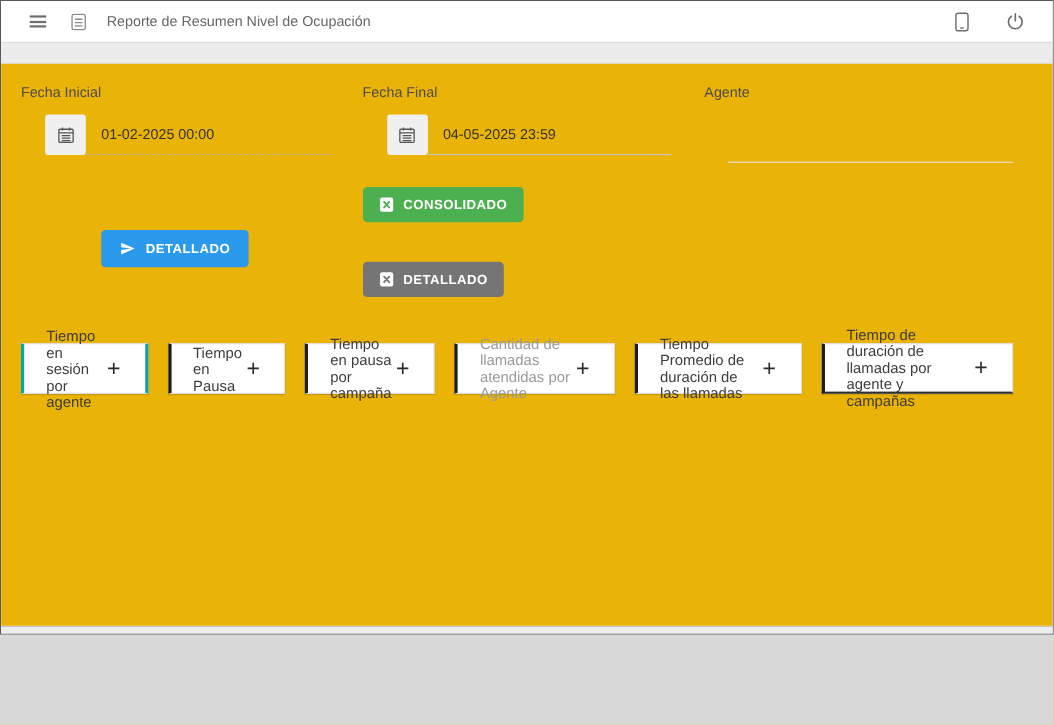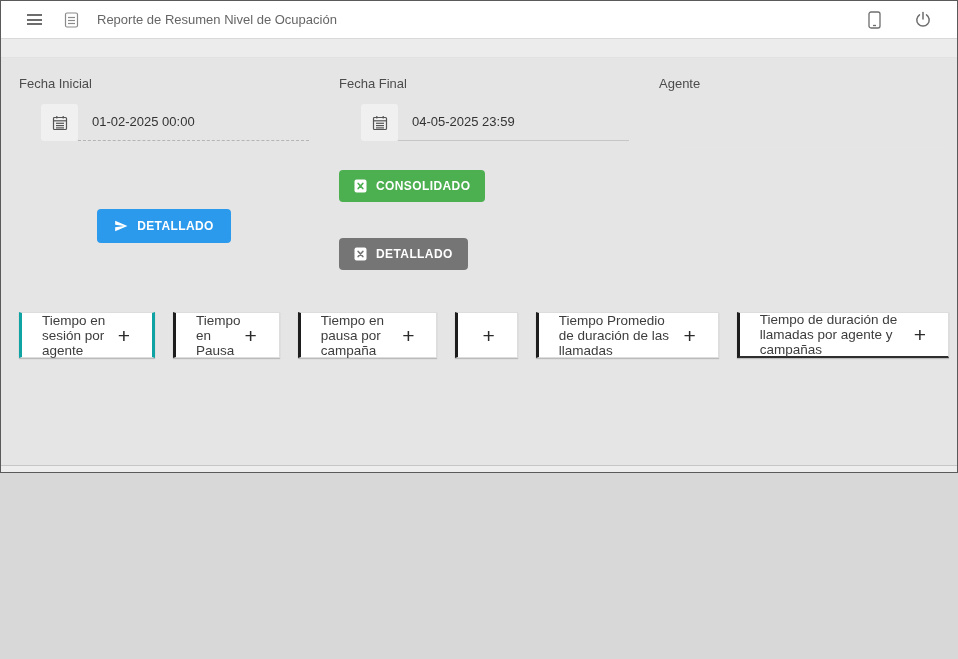--- a/index.html
+++ b/index.html
@@ -1,37 +1,37 @@
 <!DOCTYPE html>
 <html><head>
 <meta charset="utf-8">
 <style>
   * { margin: 0; padding: 0; box-sizing: border-box; }
   html, body { background: #d8d8d8; font-family: "Liberation Sans", sans-serif; }
   .window {
-    width: 958px; height: 473px; background: #fff;
+    width: 958px; height: 577px; background: #fff;
     border: 1px solid #5a5a5a; position: relative;
     display: flex; flex-direction: column; overflow: hidden;
   }
   
   .topbar {
     height: 38px; background: #fff; border-bottom: 1px solid #d9d9d9;
     display: flex; align-items: center; padding: 0 22px; flex: 0 0 auto;
   }
   .topbar .icon-btn { background: none; border: none; cursor: pointer; display: flex; align-items: center; padding: 4px; color: #6d6d6d; }
   .menu-glyph { display: inline-block; width: 15px; }
   .menu-glyph span { display: block; height: 2px; background: #6d6d6d; margin: 2.5px 0; }
   .title-text { font-size: 13px; color: #666; margin-left: 14px; }
   .topbar .spacer { flex: 1; }
   .report-icon { margin-left: 14px; }
   .topbar .right-icons { display: flex; align-items: center; gap: 26px; }
   
   .page-strip { height: 19px; background: #ececec; border-bottom: 1px solid #e2e2e2; flex: 0 0 auto; }
   
-  .main { flex: 1 1 auto; background: #e5e5e5; padding: 18px 8px 0 18px; overflow: hidden; }
+  .main { flex: 1 1 auto; background: #eab308; padding: 18px 36px 0 18px; overflow: hidden; }
   .footer-strip { height: 7px; background: #ededed; border-top: 1px solid #c6c6c6; flex: 0 0 auto; }
 
   
   .form-grid {
     display: grid; grid-template-columns: 1fr 1fr 1fr;
     column-gap: 30px; row-gap: 22px; margin-bottom: 42px;
   }
   .field-label { display: block; font-size: 13px; color: #4c4c4c; margin-bottom: 13px; }
   .input-row { display: flex; align-items: flex-end; height: 37px; margin-left: 22px; }
   .cal-btn {
@@ -203,20 +203,21 @@
         <span class="accordion-title">Tiempo en Pausa</span>
         <span class="plus">+</span>
       </div>
 
       <div class="accordion">
         <span class="accordion-title">Tiempo en pausa por campaña</span>
         <span class="plus">+</span>
       </div>
 
       <div class="accordion muted">
+        <span class="accordion-title">Cantidad de llamadas atendidas por Agente</span>
         <span class="plus">+</span>
       </div>
 
       <div class="accordion">
         <span class="accordion-title">Tiempo Promedio de duración de las llamadas</span>
         <span class="plus">+</span>
       </div>
 
       <div class="accordion last">
         <span class="accordion-title">Tiempo de duración de llamadas por agente y campañas</span>

